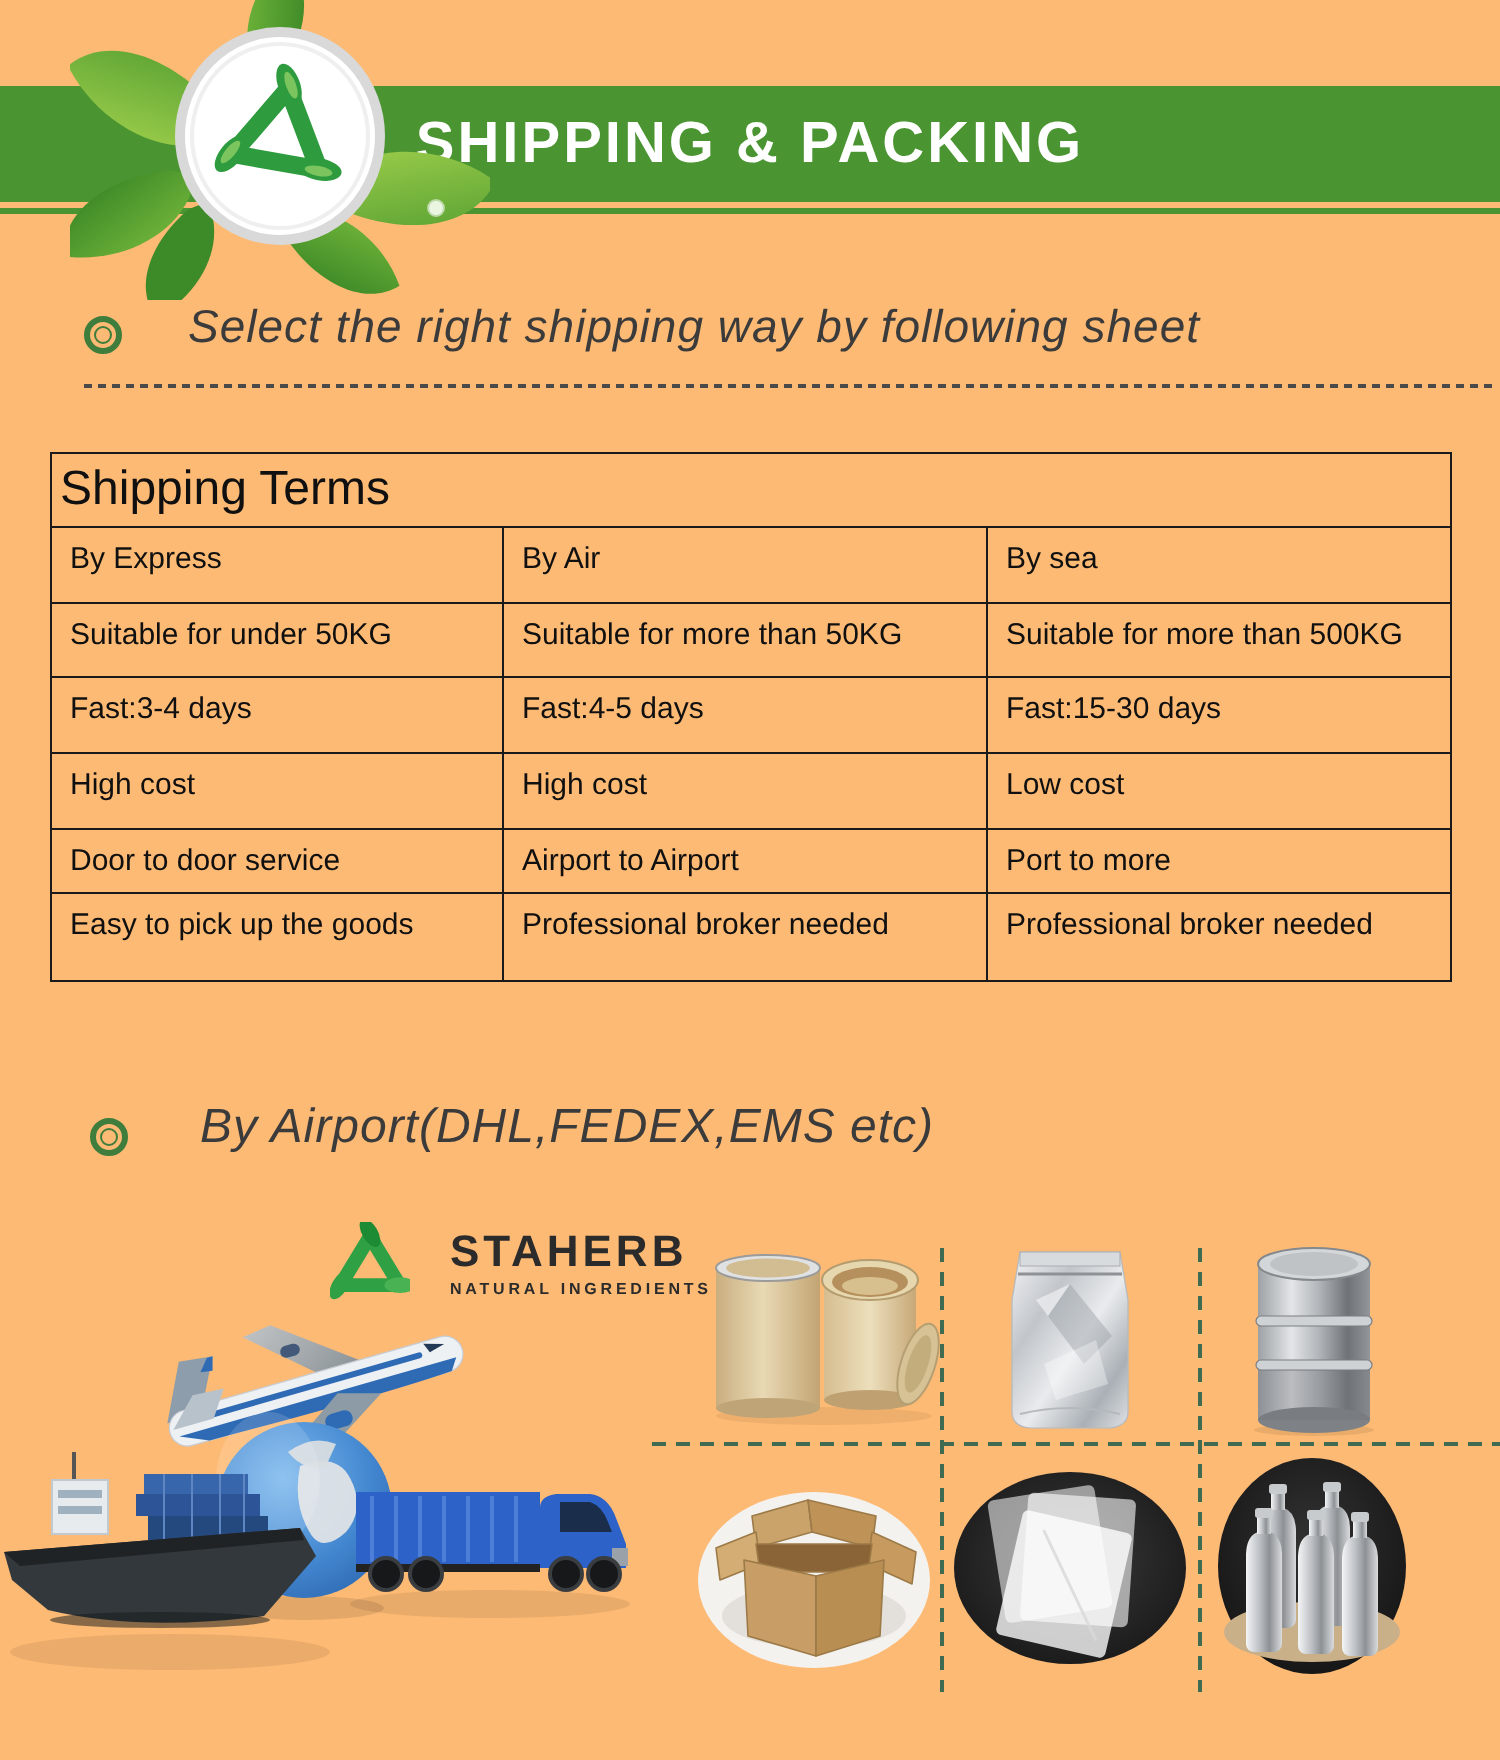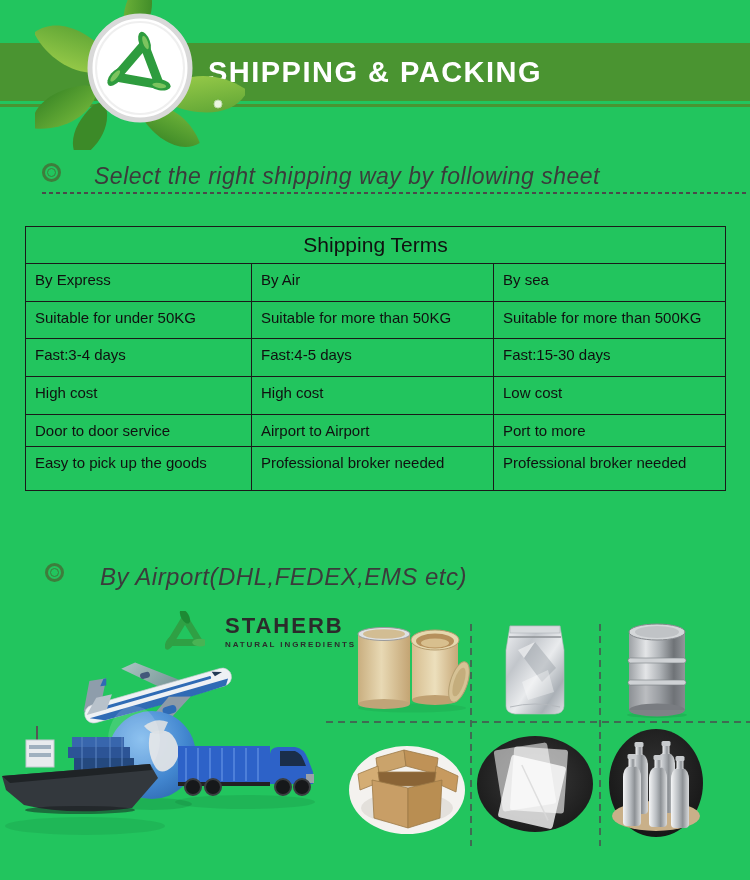--- a/index.html
+++ b/index.html
@@ -1,29 +1,29 @@
 <!DOCTYPE html>
 <html><head>
 <meta charset="utf-8">
 <style>
   html,body{margin:0;padding:0;background:#fff;}
   .page{
-    position:relative;width:750px;height:880px;background:#22c55e;
+    position:relative;width:750px;height:880px;background:#fdba74;
     font-family:"Liberation Sans",sans-serif;overflow:hidden;margin:0 auto;
   }
   
   .band{position:absolute;top:43px;left:0;right:0;height:58px;background:#4a9431;z-index:1;}
   .band-title{
     margin:0;line-height:58px;text-align:center;color:#ffffff;
     font-size:29px;font-weight:700;letter-spacing:1.5px;
   }
   .band-underline{position:absolute;top:104px;left:0;right:0;height:3px;background:#4a9431;z-index:1;}
   .emblem{position:absolute;left:35px;top:0;width:210px;height:150px;z-index:2;}
   
-  .heading-row{position:absolute;display:flex;align-items:flex-start;margin-top:13px;}
+  .heading-row{position:absolute;display:flex;align-items:flex-end;}
   .heading-row.first{top:150px;left:42px;}
   .heading-row.second{top:550px;left:45px;}
   .bullet{
     width:13px;height:13px;border:3px solid #3e7d3c;border-radius:50%;
     display:flex;align-items:center;justify-content:center;flex:0 0 auto;
   }
   .bullet-inner{width:7px;height:7px;border:1.5px solid #3e7d3c;border-radius:50%;}
   .heading-text{
     margin:0 0 0 33px;font-size:23px;font-style:italic;font-weight:400;
     color:#3b3b3b;letter-spacing:0.5px;white-space:nowrap;
@@ -35,21 +35,21 @@
   }
   
   table.terms{
     position:absolute;top:226px;left:25px;width:700px;
     border-collapse:collapse;table-layout:fixed;
   }
   table.terms td,table.terms th{
     border:1.5px solid #1a1a1a;vertical-align:top;text-align:left;
     padding:7px 21px 4px 9px;font-size:15px;font-weight:400;color:#101010;
   }
-  table.terms th{height:28px;text-align:center;vertical-align:middle;font-size:21px;padding:4px;margin-top:20px;}
+  table.terms th{height:28px;text-align:left;vertical-align:middle;font-size:24px;padding:4px;margin-top:20px;}
   tr.r1 td{height:26px;}  tr.r2 td{height:25px;}  tr.r3 td{height:26px;}
   tr.r4 td{height:26px;}  tr.r5 td{height:20px;}  tr.r6 td{height:32px;}
   col.c1{width:226px;} col.c2{width:242px;} col.c3{width:232px;}
   
   .staherb{position:absolute;left:165px;top:611px;display:flex;align-items:flex-start;z-index:3;}
   .staherb-text{margin-left:20px;padding-top:4px;}
   .staherb-name{font-size:22px;font-weight:700;letter-spacing:2px;color:#2b2b2b;line-height:1;}
   .staherb-tagline{font-size:8px;font-weight:700;letter-spacing:1.9px;color:#2b2b2b;margin-top:3px;}
   
   .abs{position:absolute;}

